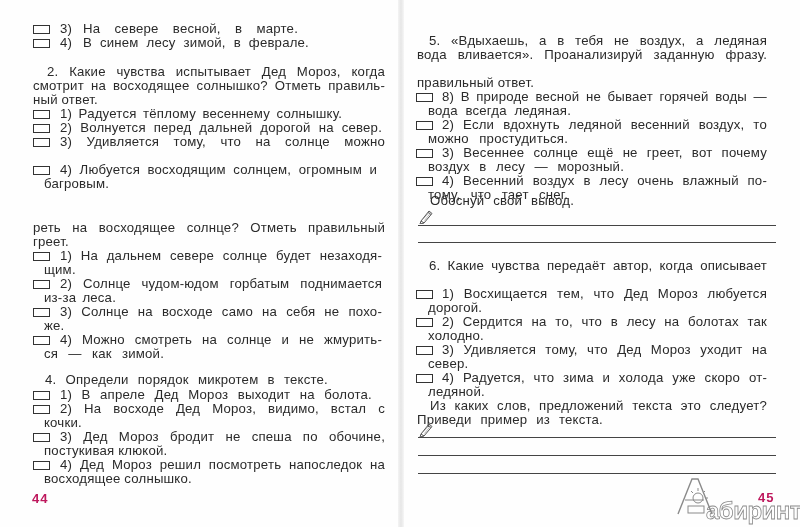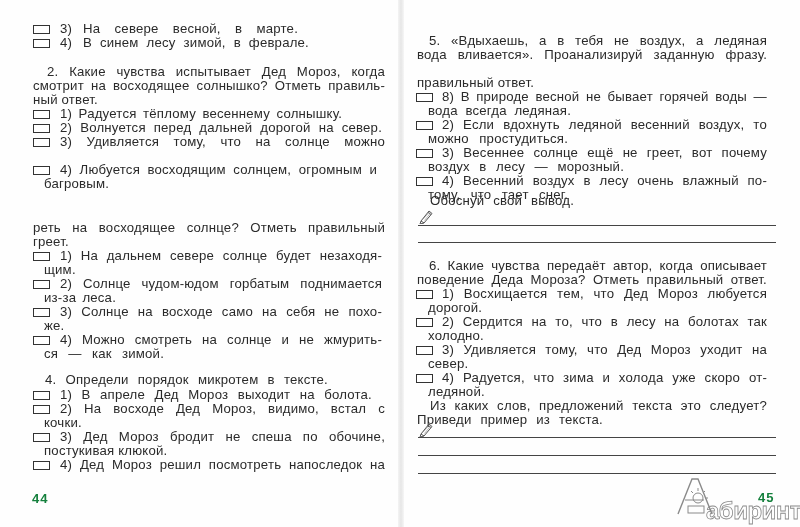--- a/index.html
+++ b/index.html
@@ -23,21 +23,21 @@
     font-size:13.2px; line-height:14px; letter-spacing:0.2px;
     text-align:justify; text-align-last:justify;
   }
   .ln.nj { text-align-last:left; }
   .box {
     position:absolute; width:17px; height:9px;
     border:1.3px solid #333; background:#fff; box-sizing:border-box;
   }
   .rule { position:absolute; height:1.2px; background:#444; }
   .pencil { position:absolute; width:16px; height:16px; }
-  .pnum { position:absolute; font-size:13px; font-weight:bold; letter-spacing:1px; color:#15803d; }
+  .pnum { position:absolute; font-size:13px; font-weight:bold; letter-spacing:1px; color:#be185d; }
   .wm { position:absolute; left:676px; top:497px; font-size:24px; color:transparent;
         -webkit-text-stroke:0.8px #8a8a8a; font-weight:bold; letter-spacing:-0.5px; }
   .wm-logo { position:absolute; left:676px; top:476px; width:38px; height:40px; }
 </style>
 </head>
 <body>
 
 <div class="spread">
   <div class="spine"></div>
 
@@ -84,20 +84,21 @@
     <span class="box" style="left:33px;top:391px"></span>
     <div class="ln" style="left:60px;top:388px;width:312px">1) В апреле Дед Мороз выходит на болота.</div>
     <span class="box" style="left:33px;top:405px"></span>
     <div class="ln" style="left:60px;top:402px;width:325px">2) На восходе Дед Мороз, видимо, встал с</div>
     <div class="ln nj" style="left:44px;top:416px">кочки.</div>
     <span class="box" style="left:33px;top:433px"></span>
     <div class="ln" style="left:60px;top:430px;width:325px">3) Дед Мороз бродит не спеша по обочине,</div>
     <div class="ln nj" style="left:44px;top:444px;width:122px;text-align-last:justify">постукивая клюкой.</div>
     <span class="box" style="left:33px;top:461px"></span>
     <div class="ln" style="left:60px;top:458px;width:325px">4) Дед Мороз решил посмотреть напоследок на</div>
+    <div class="ln nj" style="left:44px;top:472px;width:145px;text-align-last:justify">восходящее солнышко.</div>
 
     <div class="pnum" style="left:32px;top:491px">44</div>
   </div>
 
   <div class="page right">
 
     <div class="ln" style="left:25px;top:34px;width:338px">5. «Вдыхаешь, а в тебя не воздух, а ледяная</div>
     <div class="ln" style="left:13px;top:48px;width:350px">вода вливается». Проанализируй заданную фразу.</div>
     <div class="ln nj" style="left:13px;top:76px">правильный ответ.</div>
 
@@ -118,21 +119,20 @@
     <svg class="pencil" style="left:14px;top:208px" viewBox="0 0 16 16">
       <path d="M3 13 L11 3 L14 5.5 L6 15 Z" fill="none" stroke="#555" stroke-width="1"></path>
       <path d="M3 13 L2 16 L6 15" fill="none" stroke="#555" stroke-width="1"></path>
       <path d="M10 4.2 L13 6.7" stroke="#555" stroke-width="0.8"></path>
       <path d="M5 11 L11.5 4 M6.5 12.5 L12.5 5" stroke="#777" stroke-width="0.5"></path>
     </svg>
     <div class="rule" style="left:14px;top:225px;width:358px"></div>
     <div class="rule" style="left:14px;top:242px;width:358px"></div>
 
     <div class="ln" style="left:25px;top:259px;width:338px">6. Какие чувства передаёт автор, когда описывает</div>
-    <div class="ln" style="left:13px;top:273px;width:350px">поведение Деда Мороза? Отметь правильный ответ.</div>
 
     <span class="box" style="left:12px;top:290px"></span>
     <div class="ln" style="left:38px;top:287px;width:325px">1) Восхищается тем, что Дед Мороз любуется</div>
     <div class="ln nj" style="left:24px;top:301px">дорогой.</div>
     <span class="box" style="left:12px;top:318px"></span>
     <div class="ln" style="left:38px;top:315px;width:325px">2) Сердится на то, что в лесу на болотах так</div>
     <div class="ln nj" style="left:24px;top:329px">холодно.</div>
     <span class="box" style="left:12px;top:346px"></span>
     <div class="ln" style="left:38px;top:343px;width:325px">3) Удивляется тому, что Дед Мороз уходит на</div>
     <div class="ln nj" style="left:24px;top:357px">север.</div>

